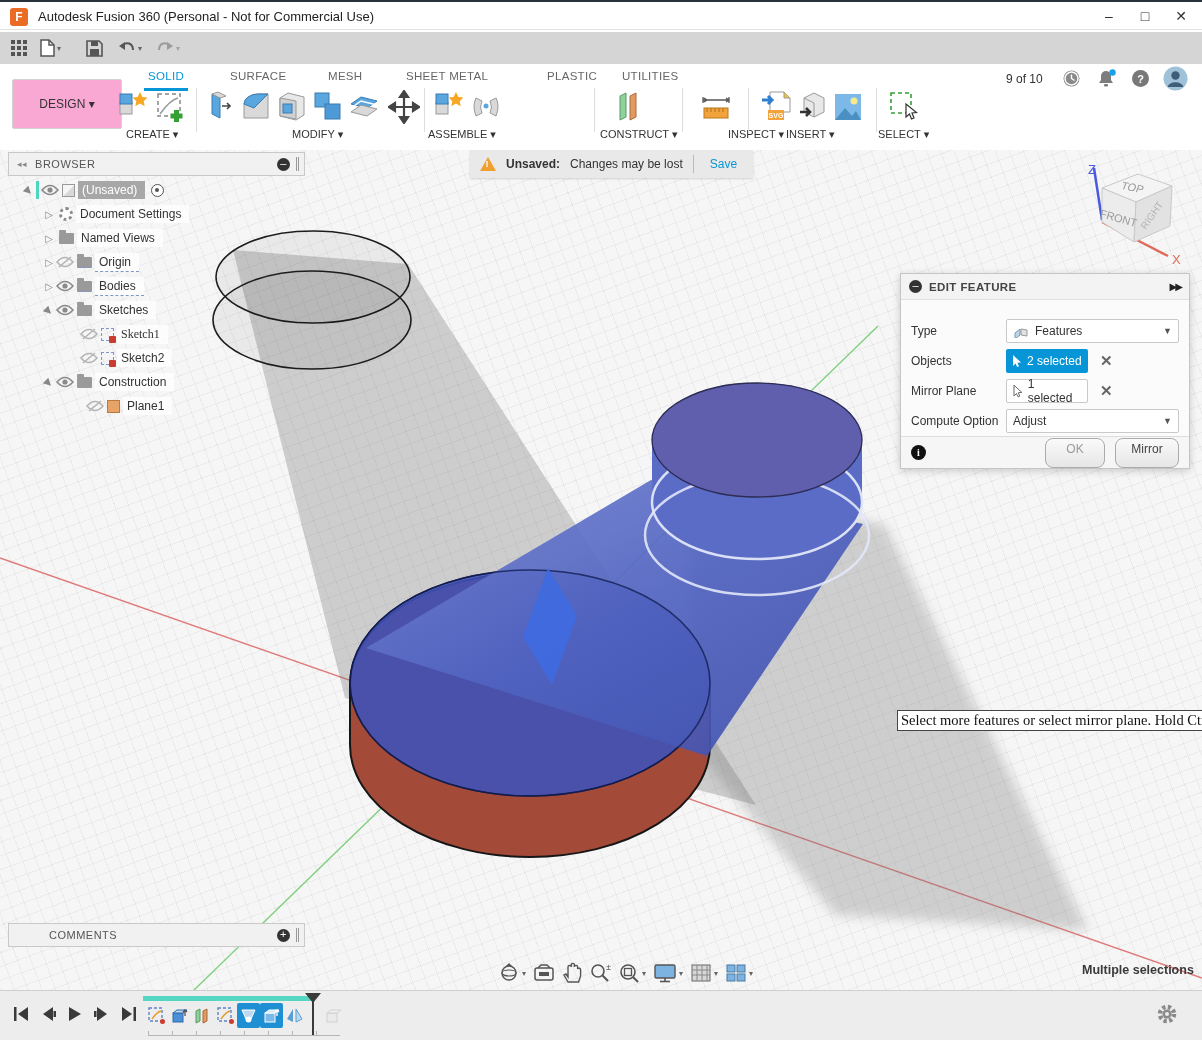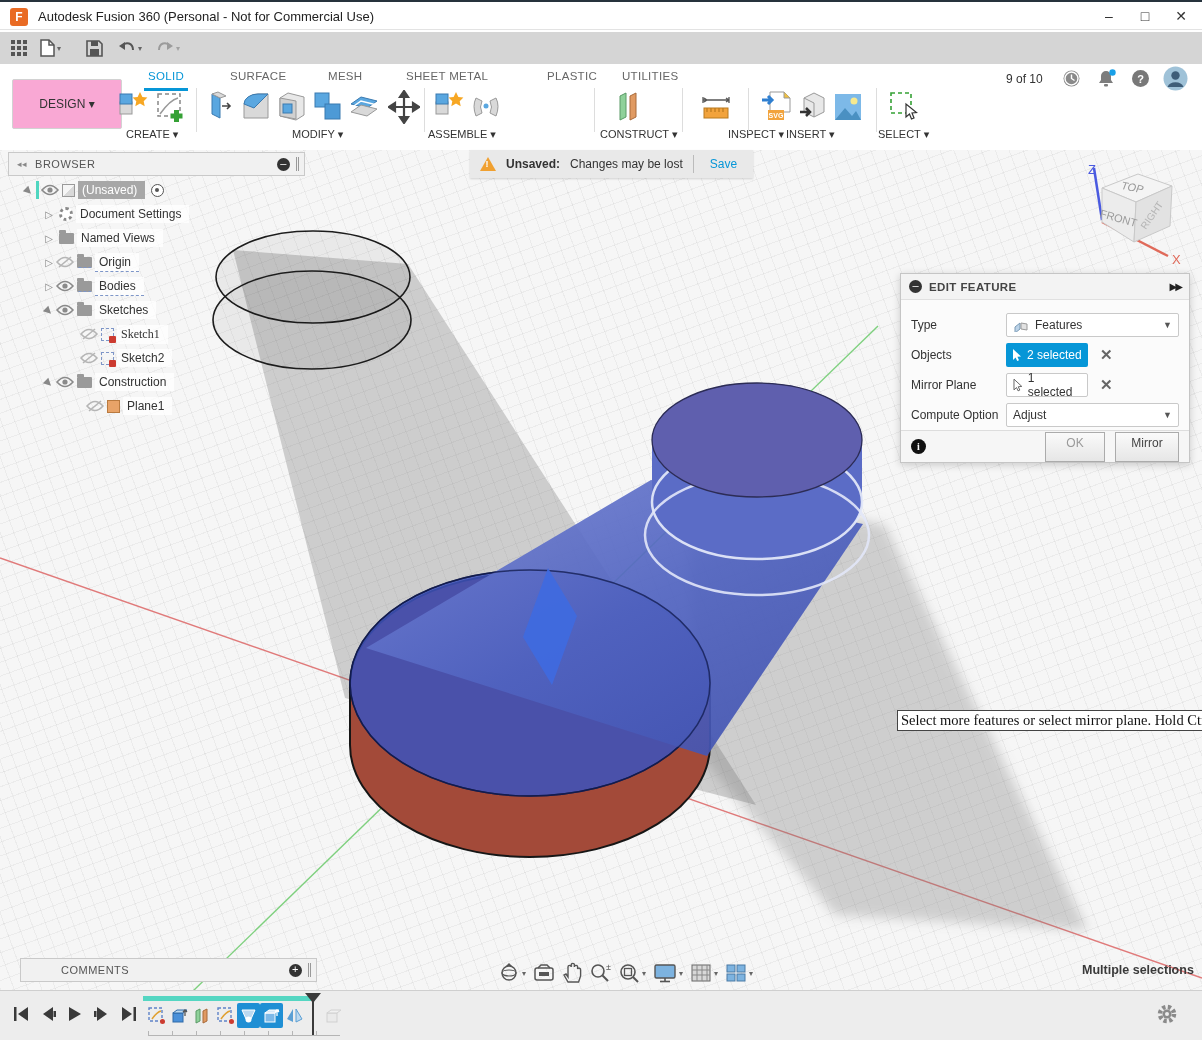--- a/index.html
+++ b/index.html
@@ -80,34 +80,34 @@
   .drow { display:flex; align-items:center; height:30px; padding:0 10px; }
   .drow .dlbl { width:95px; color:#333; flex:none; }
   .dd { flex:1; height:24px; background:#fff; border:1px solid #c9c9c9; border-radius:2px; display:flex; align-items:center; padding:0 6px; gap:6px; color:#333; }
   .dd .ddcaret { margin-left:auto; font-size:9px; color:#555; }
   .chip { height:24px; width:82px; display:flex; align-items:center; gap:5px; padding:0 6px; border-radius:2px; font-size:12px; }
   .chip.sel { background:#0696d7; color:#fff; }
   .chip.unsel { background:#fff; color:#333; border:1px solid #c9c9c9; }
   .xbtn { margin-left:12px; color:#666; font-size:15px; font-weight:bold; }
   #dialog footer { height:32px; border-top:1px solid #ddd; display:flex; align-items:center; padding:0 10px; background:#f6f6f6; }
   .info-ic { width:15px; height:15px; border-radius:50%; background:#111; color:#fff; font-size:10px; font-weight:bold; text-align:center; line-height:15px; font-family:"Liberation Serif",serif; }
-  .dbtn { width:60px; height:30px; border:1px solid #ababab; border-radius:0; background:linear-gradient(#fafafa,#e6e6e6); text-align:center; line-height:20px; }
+  .dbtn { width:60px; height:30px; border:1px solid #ababab; border-radius:8px; background:linear-gradient(#fafafa,#e6e6e6); text-align:center; line-height:20px; }
   .dbtn.ok { margin-left:auto; color:#9a9a9a; }
   .dbtn.cancel { margin-left:10px; width:64px; color:#444; }
 
   
   #sel-tooltip { position:absolute; left:897px; top:560px; width:320px; background:#fff; border:1px solid #444; font-family:"Liberation Serif", serif; font-size:14.5px; color:#111; padding:1px 3px; white-space:nowrap; }
   #multi-sel { position:absolute; left:1082px; top:813px; font-size:12.5px; font-weight:bold; color:#3a3a3a; }
 
   
   #navbar { position:absolute; left:498px; top:810px; height:26px; display:flex; align-items:center; gap:7px; }
   .nav-ic { display:flex; align-items:center; gap:2px; color:#555; }
 
   
-  #comments-bar { position:absolute; left:8px; top:808px;margin-left:12px; }
+  #comments-bar { position:absolute; left:8px; top:773px; }
 
   
   #timeline { position:absolute; left:0; top:990px; width:1202px; height:50px; background:#ededed; border-top:1px solid #cfcfcf; }
   #playback { position:absolute; left:12px; top:14px; display:flex; gap:9px; }
   .pb { width:18px; height:18px; }
   #teal-bar { position:absolute; left:143px; top:5px; width:168px; height:5px; background:#55d6c2; }
   #tl-items { position:absolute; left:145px; top:12px; display:flex; align-items:center; }
   .tli { width:23px; height:25px; display:flex; align-items:center; justify-content:center; flex:none; }
   .tli.sel { background:#1f8fd4; border-radius:2px; }
   #tl-ruler { position:absolute; left:148px; top:40px; width:192px; height:5px; border-bottom:1px solid #b5b5b5;
@@ -525,21 +525,21 @@
     <text x="16" y="14" font-size="13" fill="#4a5ae0" font-family="Liberation Sans,sans-serif">Z</text>
     <text x="100" y="104" font-size="13" fill="#e06a5a" font-family="Liberation Sans,sans-serif">X</text>
   </svg>
 
   <div id="dialog">
     <header>
       <span class="mcirc" style="margin-left:8px; margin-right:7px;">–</span>
       <span class="title">EDIT FEATURE</span>
       <span class="expander">▶▶</span>
     </header>
-    <div class="drow" style="margin-top:10px;">
+    <div class="drow" style="margin-top:16px;">
       <span class="dlbl">Type</span>
       <div class="dd">
         <svg width="16" height="14" viewBox="0 0 16 14">
             <path d="M2,9 l5,-4 v6 l-5,4 z" fill="#bcd3e8" stroke="#7a9ab5"></path>
             <path d="M8,5 l6,1 v6 l-6,-1 z" fill="#e2e2e2" stroke="#9a9a9a"></path>
           </svg>
         <span>Features</span>
         <span class="ddcaret">▼</span>
       </div>
     </div>

